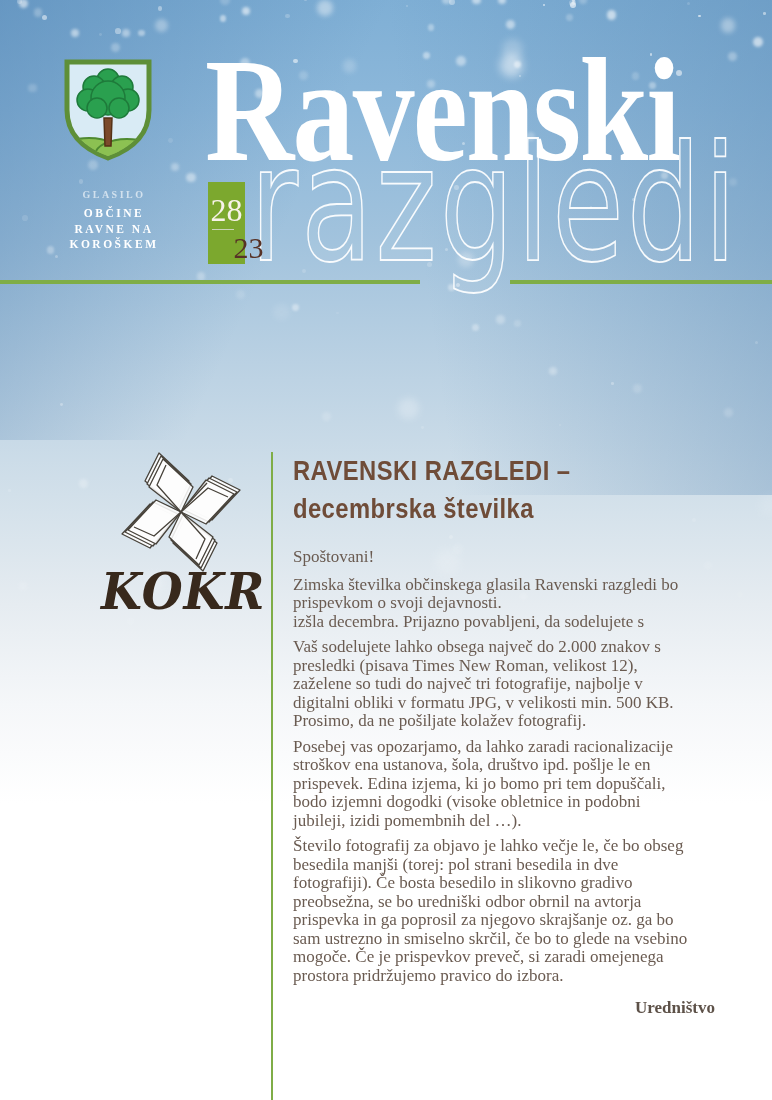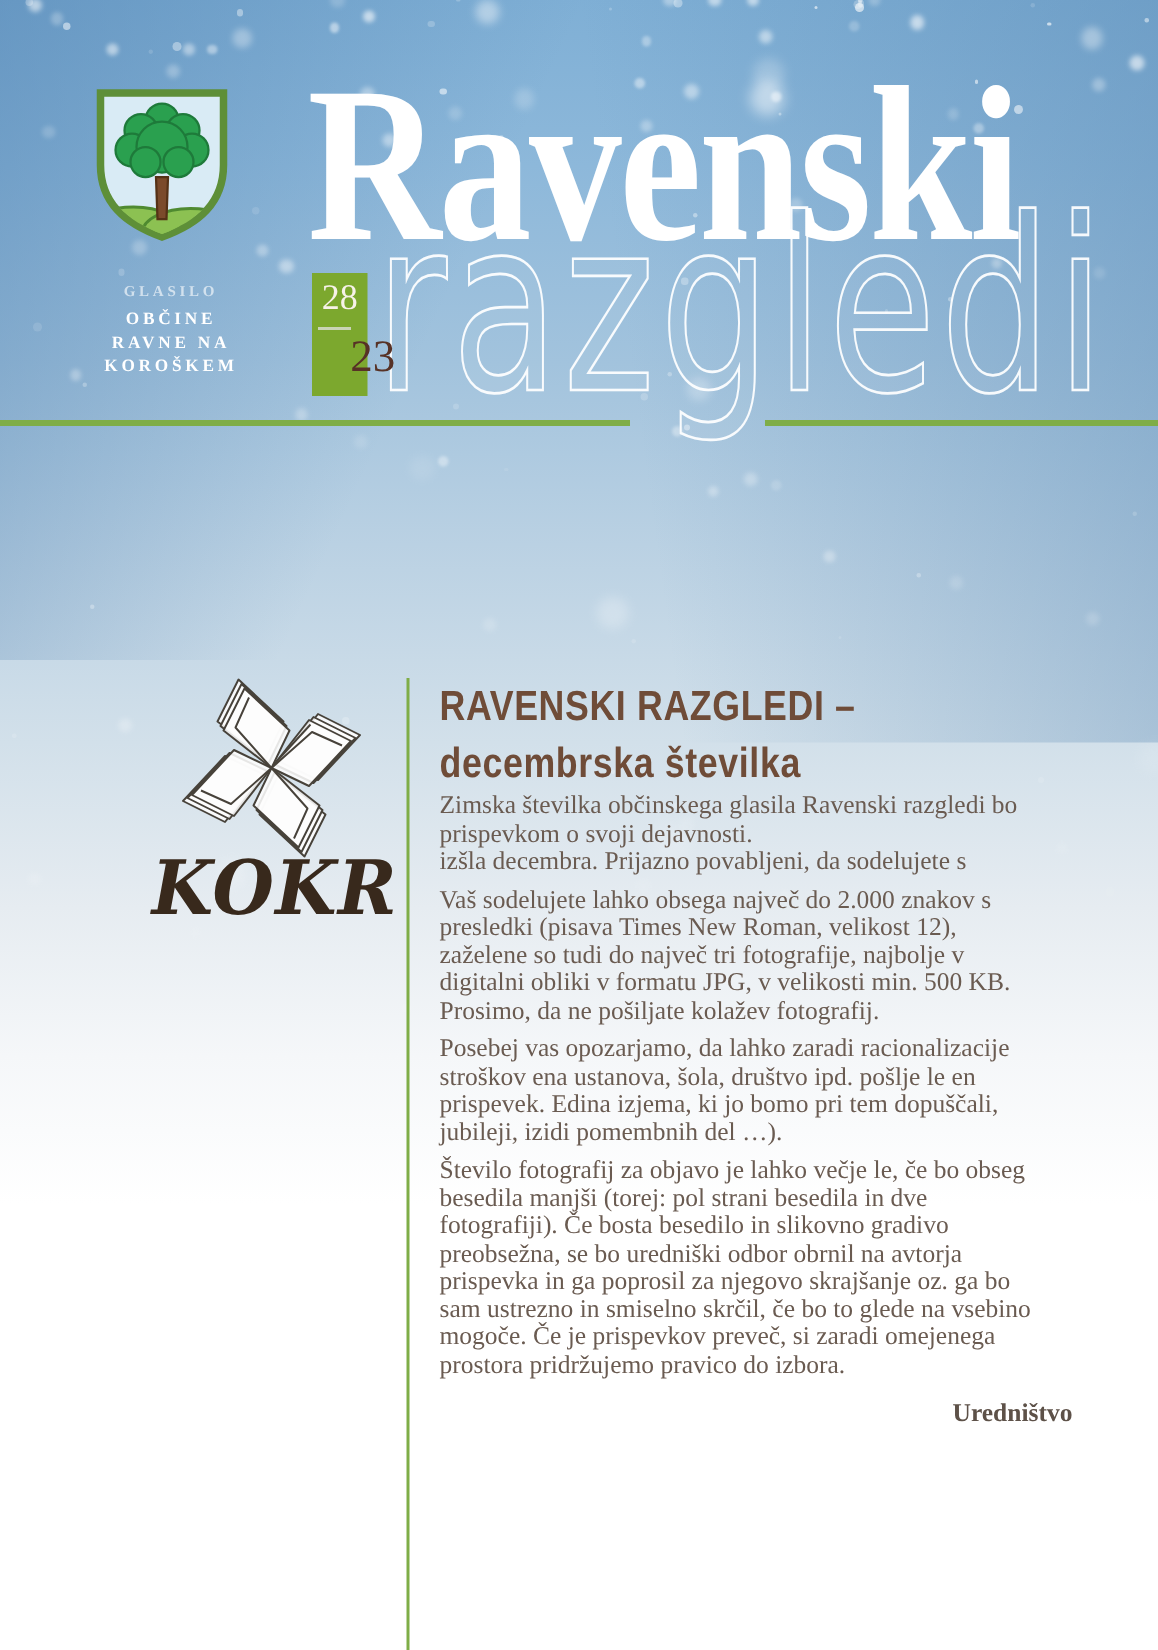--- a/index.html
+++ b/index.html
@@ -34,21 +34,21 @@
     color:#ffffff;white-space:nowrap;transform:scaleX(.835);transform-origin:left top;
     letter-spacing:-2px;}
   .title2{position:absolute;left:250px;top:125px;z-index:4;
     font-family:"DejaVu Sans",sans-serif;font-weight:400;font-size:160px;line-height:160px;
     letter-spacing:4px;white-space:nowrap;transform:scaleX(.73);transform-origin:left top;
     color:rgba(255,255,255,.05);-webkit-text-stroke:1.8px rgba(255,255,255,.93);}
 
   .badge{position:absolute;left:208px;top:182px;width:37px;height:82px;z-index:5;
     background:var(--badge,#7ca82e);display:flex;flex-direction:column;align-items:center;
     font-family:"Liberation Serif",serif;}
-  .badge .num1{font-size:24px;line-height:34px;color:#f7f2e8;margin-top:0;}
+  .badge .num1{font-size:32px;line-height:34px;color:#f7f2e8;margin-top:11px;}
   .badge .sep{width:22px;height:2px;background:#c9d4b6;margin:2px 0 2px -7px;}
   .badge .num2{font-size:30px;line-height:32px;color:var(--year,#573226);margin-left:44px;}
 
   .rule{position:absolute;top:280px;height:4px;background:var(--accent,#7fad47);z-index:2;}
   .rule-left{left:0;width:420px;}
   .rule-right{left:510px;width:262px;}
 
   
   .vline{position:absolute;left:271px;top:452px;width:2px;height:648px;
     background:var(--accent,#7fad47);z-index:3;}
@@ -279,37 +279,39 @@
     <div class="logo-text">KOKR</div>
   </div>
 
   <div class="vline"></div>
 
   <div class="content">
     <div class="heading">
       <div>RAVENSKI RAZGLEDI –</div>
       <div>decembrska številka</div>
     </div>
+    <div class="salutation">Spoštovani!</div>
     <div>
         <div class="para">
           <div class="tline"><span>Zimska številka občinskega glasila Ravenski razgledi bo</span></div>
           <div class="tline"><span>prispevkom o svoji dejavnosti.</span></div>
           <div class="tline"><span>izšla decembra. Prijazno povabljeni, da sodelujete s</span></div>
         </div>
         <div class="para">
           <div class="tline"><span>Vaš sodelujete lahko obsega </span><span class="bold">največ do 2.000 znakov s</span></div>
           <div class="tline"><span class="bold">presledki (pisava Times New Roman, velikost 12),</span></div>
           <div class="tline"><span class="bold">zaželene so tudi do največ tri fotografije,</span><span> najbolje </span><span class="bold">v</span></div>
           <div class="tline"><span class="bold">digitalni obliki v formatu JPG, v velikosti min. 500 KB.</span></div>
           <div class="tline"><span>Prosimo, da ne pošiljate kolažev fotografij.</span></div>
         </div>
         <div class="para">
           <div class="tline"><span>Posebej vas opozarjamo, da lahko zaradi racionalizacije</span></div>
           <div class="tline"><span>stroškov ena ustanova, šola, društvo ipd. pošlje </span><span class="bold">le en</span></div>
           <div class="tline"><span class="bold">prispevek.</span><span> Edina izjema, ki jo bomo pri tem dopuščali,</span></div>
+          <div class="tline"><span>bodo izjemni dogodki (visoke obletnice in podobni</span></div>
           <div class="tline"><span>jubileji, izidi pomembnih del …).</span></div>
         </div>
         <div class="para">
           <div class="tline"><span>Število fotografij za objavo je lahko večje le, če bo obseg</span></div>
           <div class="tline"><span>besedila manjši (torej: pol strani besedila in dve</span></div>
           <div class="tline"><span>fotografiji). Če bosta besedilo in slikovno gradivo</span></div>
           <div class="tline"><span>preobsežna, se bo uredniški odbor obrnil na avtorja</span></div>
           <div class="tline"><span>prispevka in ga poprosil za njegovo skrajšanje oz. ga bo</span></div>
           <div class="tline"><span>sam ustrezno in smiselno skrčil, če bo to glede na vsebino</span></div>
           <div class="tline"><span>mogoče. Če je prispevkov preveč, si zaradi omejenega</span></div>

